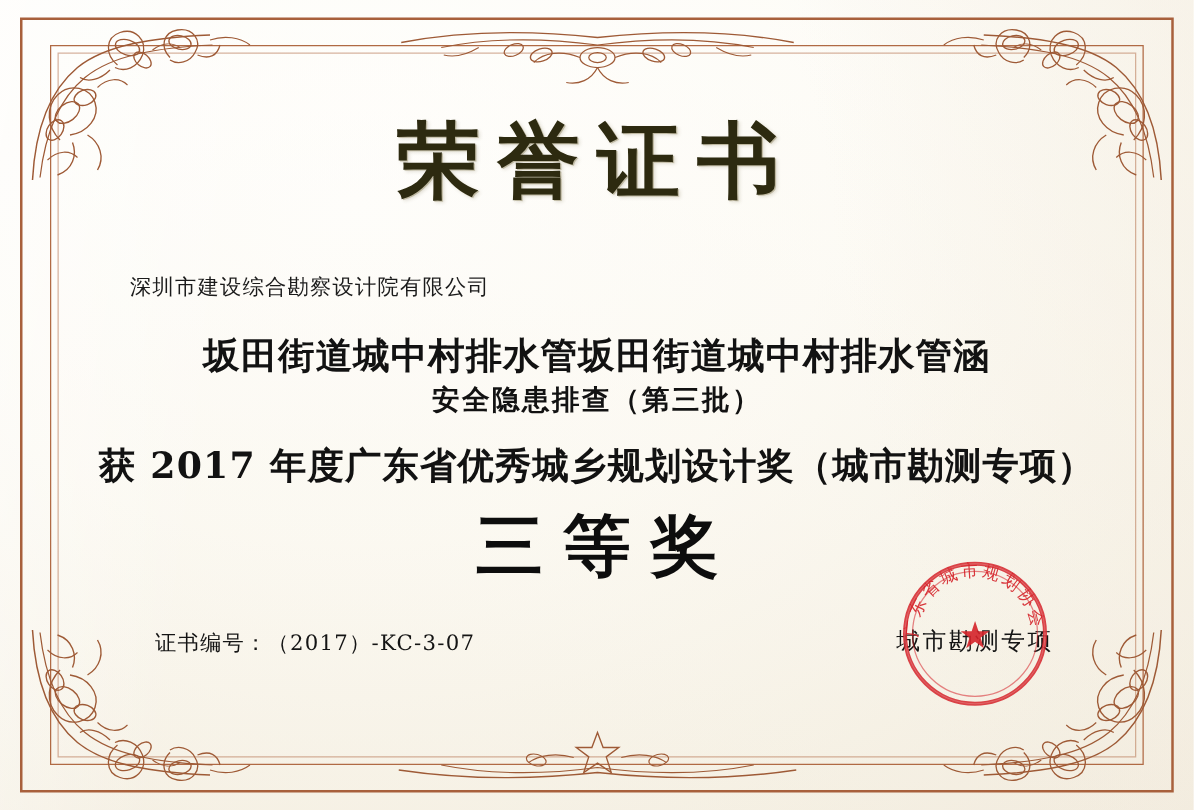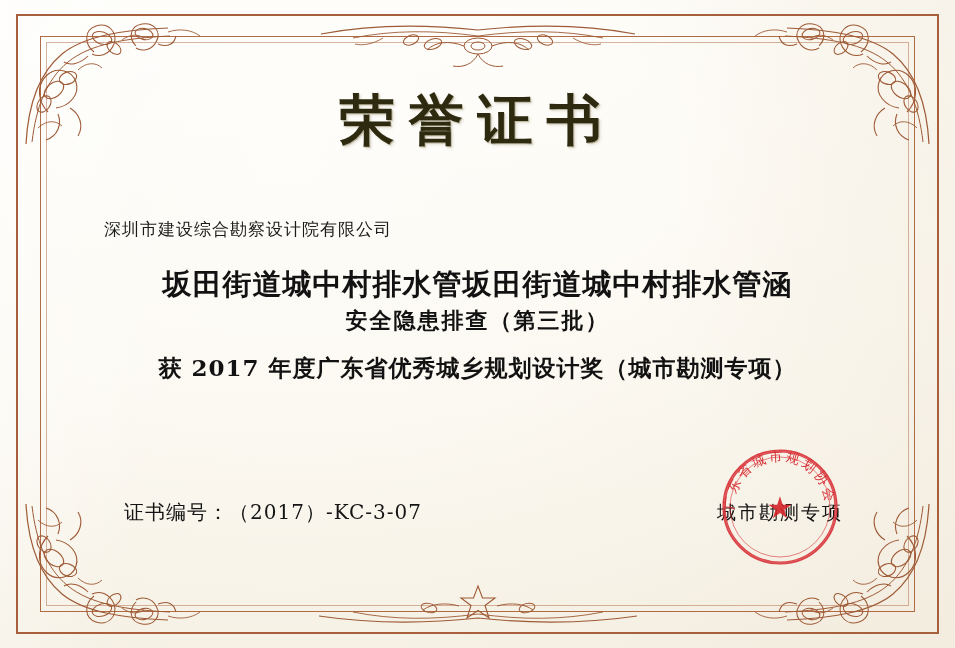--- a/index.html
+++ b/index.html
@@ -108,21 +108,21 @@
     top: 60px;
     bottom: 60px;
   }
 
   .cert-title {
     position: absolute;
     left: 0; right: 0;
     top: 24px;
     text-align: center;
     font-family: "DejaVu Serif", serif;
-    font-size: 55px;
+    font-size: 66px;
     font-weight: bold;
     letter-spacing: 14px;
     color: #2d2a10;
     text-shadow: 1px 1px 0 rgba(120,110,60,0.35), 2px 2px 3px rgba(90,80,40,0.18);
     white-space: nowrap;
   }
 
   .recipient {
     position: absolute;
     left: 44px;
@@ -153,42 +153,42 @@
     font-size: 22px;
     font-weight: bold;
     color: #121212;
     letter-spacing: 2px;
     line-height: 1.45;
     white-space: nowrap;
   }
   .line-award {
     margin-top: 16px;
     font-family: "DejaVu Serif", serif;
-    font-size: 23px;
+    font-size: 29px;
     font-weight: bold;
     color: #121212;
     letter-spacing: 1px;
     white-space: nowrap;
   }
   .line-rank {
     margin-top: 8px;
     font-family: "DejaVu Serif", serif;
     font-size: 54px;
     font-weight: bold;
     color: #0d0d0d;
     letter-spacing: 16px;
     text-indent: 16px;
   }
 
   .cert-number {
     position: absolute;
     left: 64px;
     bottom: 62px;
     font-family: "DejaVu Serif", serif;
-    font-size: 20px;
+    font-size: 17px;
     color: #141414;
     letter-spacing: 1px;
     white-space: nowrap;
   }
 
   .cert-date {
     position: absolute;
     right: 52px;
     bottom: 62px;
     font-family: "DejaVu Serif", serif;
@@ -387,20 +387,21 @@
   <div class="content">
 
     <div class="cert-title">荣誉证书</div>
 
     <div class="recipient">深圳市建设综合勘察设计院有限公司</div>
 
     <div class="body-lines">
       <div class="line-project-1">坂田街道城中村排水管坂田街道城中村排水管涵</div>
       <div class="line-project-2">安全隐患排查（第三批）</div>
       <div class="line-award">获 2017 年度广东省优秀城乡规划设计奖（城市勘测专项）</div>
+      <div class="line-rank">三等奖</div>
     </div>
 
     <div class="cert-number">证书编号：（2017）-KC-3-07</div>
 
     <div class="cert-date">城市勘测专项</div>
   </div>
 
   <div class="seal">
     <svg viewBox="0 0 126 126">
       <defs>

